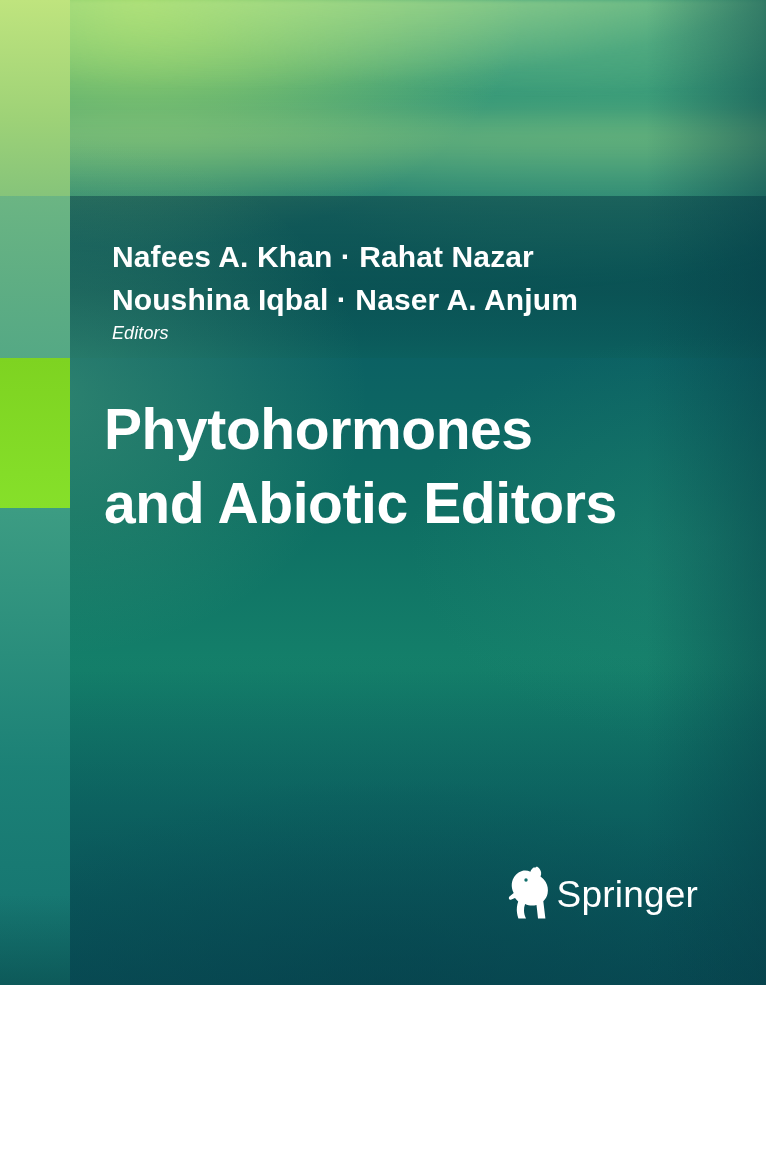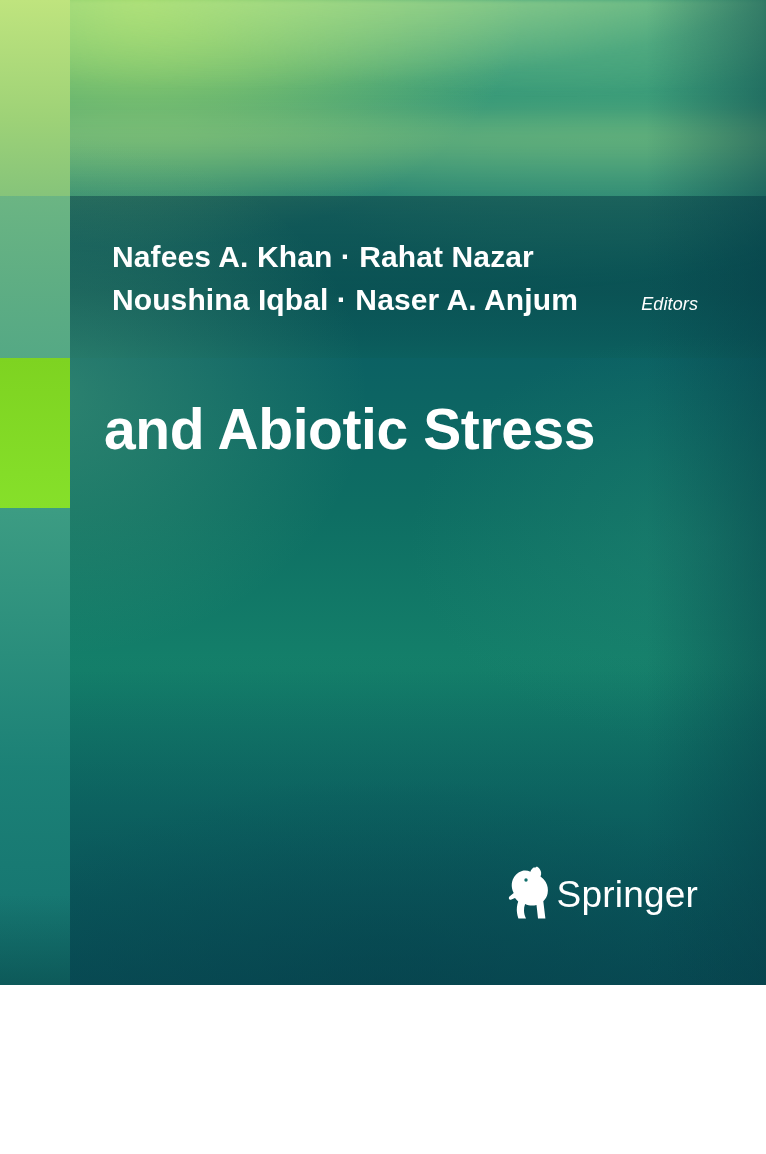--- a/index.html
+++ b/index.html
@@ -109,20 +109,21 @@
     font-size: 30px;
     font-weight: 700;
     letter-spacing: 0.1px;
     line-height: 1.42;
     white-space: nowrap;
   }
   .editors-line-2 {
     display: flex;
     align-items: baseline;
     justify-content: space-between;
+    flex-direction: column;
   }
   .editors-word {
     color: #ffffff;
     font-size: 30px;
     font-weight: 700;
   }
   .editors-role {
     color: #ffffff;
     font-size: 18px;
     font-style: italic;
@@ -197,21 +198,22 @@
 
   <div class="editors">
     <div class="editors-line">Nafees A. Khan · Rahat Nazar</div>
     <div class="editors-line editors-line-2">
       <span class="editors-word">Noushina Iqbal · Naser A. Anjum</span>
       <span class="editors-role">Editors</span>
     </div>
   </div>
 
   <div class="title">
-    <span class="title-line">and Abiotic Stress</span>
+    <span class="title-line">Phytohormones</span>
+    <span class="title-line">and Abiotic Editors</span>
   </div>
 
   <div class="publisher">
     <span>
       <svg class="springer-mark" viewBox="0 0 54 60" xmlns="http://www.w3.org/2000/svg" aria-hidden="true">
         <path fill="#ffffff" d="M30.5 2.5c-1.6 1.1-2.6 2.6-3.1 4.3-2.6-1.3-5.6-1.6-8.4-0.8-4.3 1.2-7.6 4.5-9.2 8.6-1.1 2.8-1.3 5.8-0.8 8.7 0.3 1.7 0.9 3.3 1.7 4.8l-4.2 3.4c-0.7 0.6-0.9 1.6-0.4 2.4 0.5 0.8 1.5 1.1 2.3 0.7l3.6-1.6c0.9 1.3 2 2.5 3.2 3.5-1.3 3.6-1.7 7.5-1.2 11.3 0.2 1.9 0.7 3.8 1.4 5.6h7.6c-1.2-2.4-1.9-5-2-7.7-0.1-2.3 0.3-4.6 1.1-6.8 2.2 1 4.6 1.6 7 1.6 1.5 0 3-0.2 4.4-0.6l1.5 13.5h7.4l-2.1-17.2c2.2-2.1 3.7-4.8 4.3-7.8 0.8-3.9 0.1-8-1.9-11.4-1.3-2.2-3.1-4.1-5.2-5.5 0.6-1.3 0.8-2.8 0.6-4.2-0.3-1.9-1.3-3.6-2.8-4.8l-1.4-1.1-1.4 1.1z"></path>
         <circle cx="23" cy="15" r="1.7" fill="#0f6e6a"></circle>
       </svg>
     </span>
     <span class="springer-name">Springer</span>

